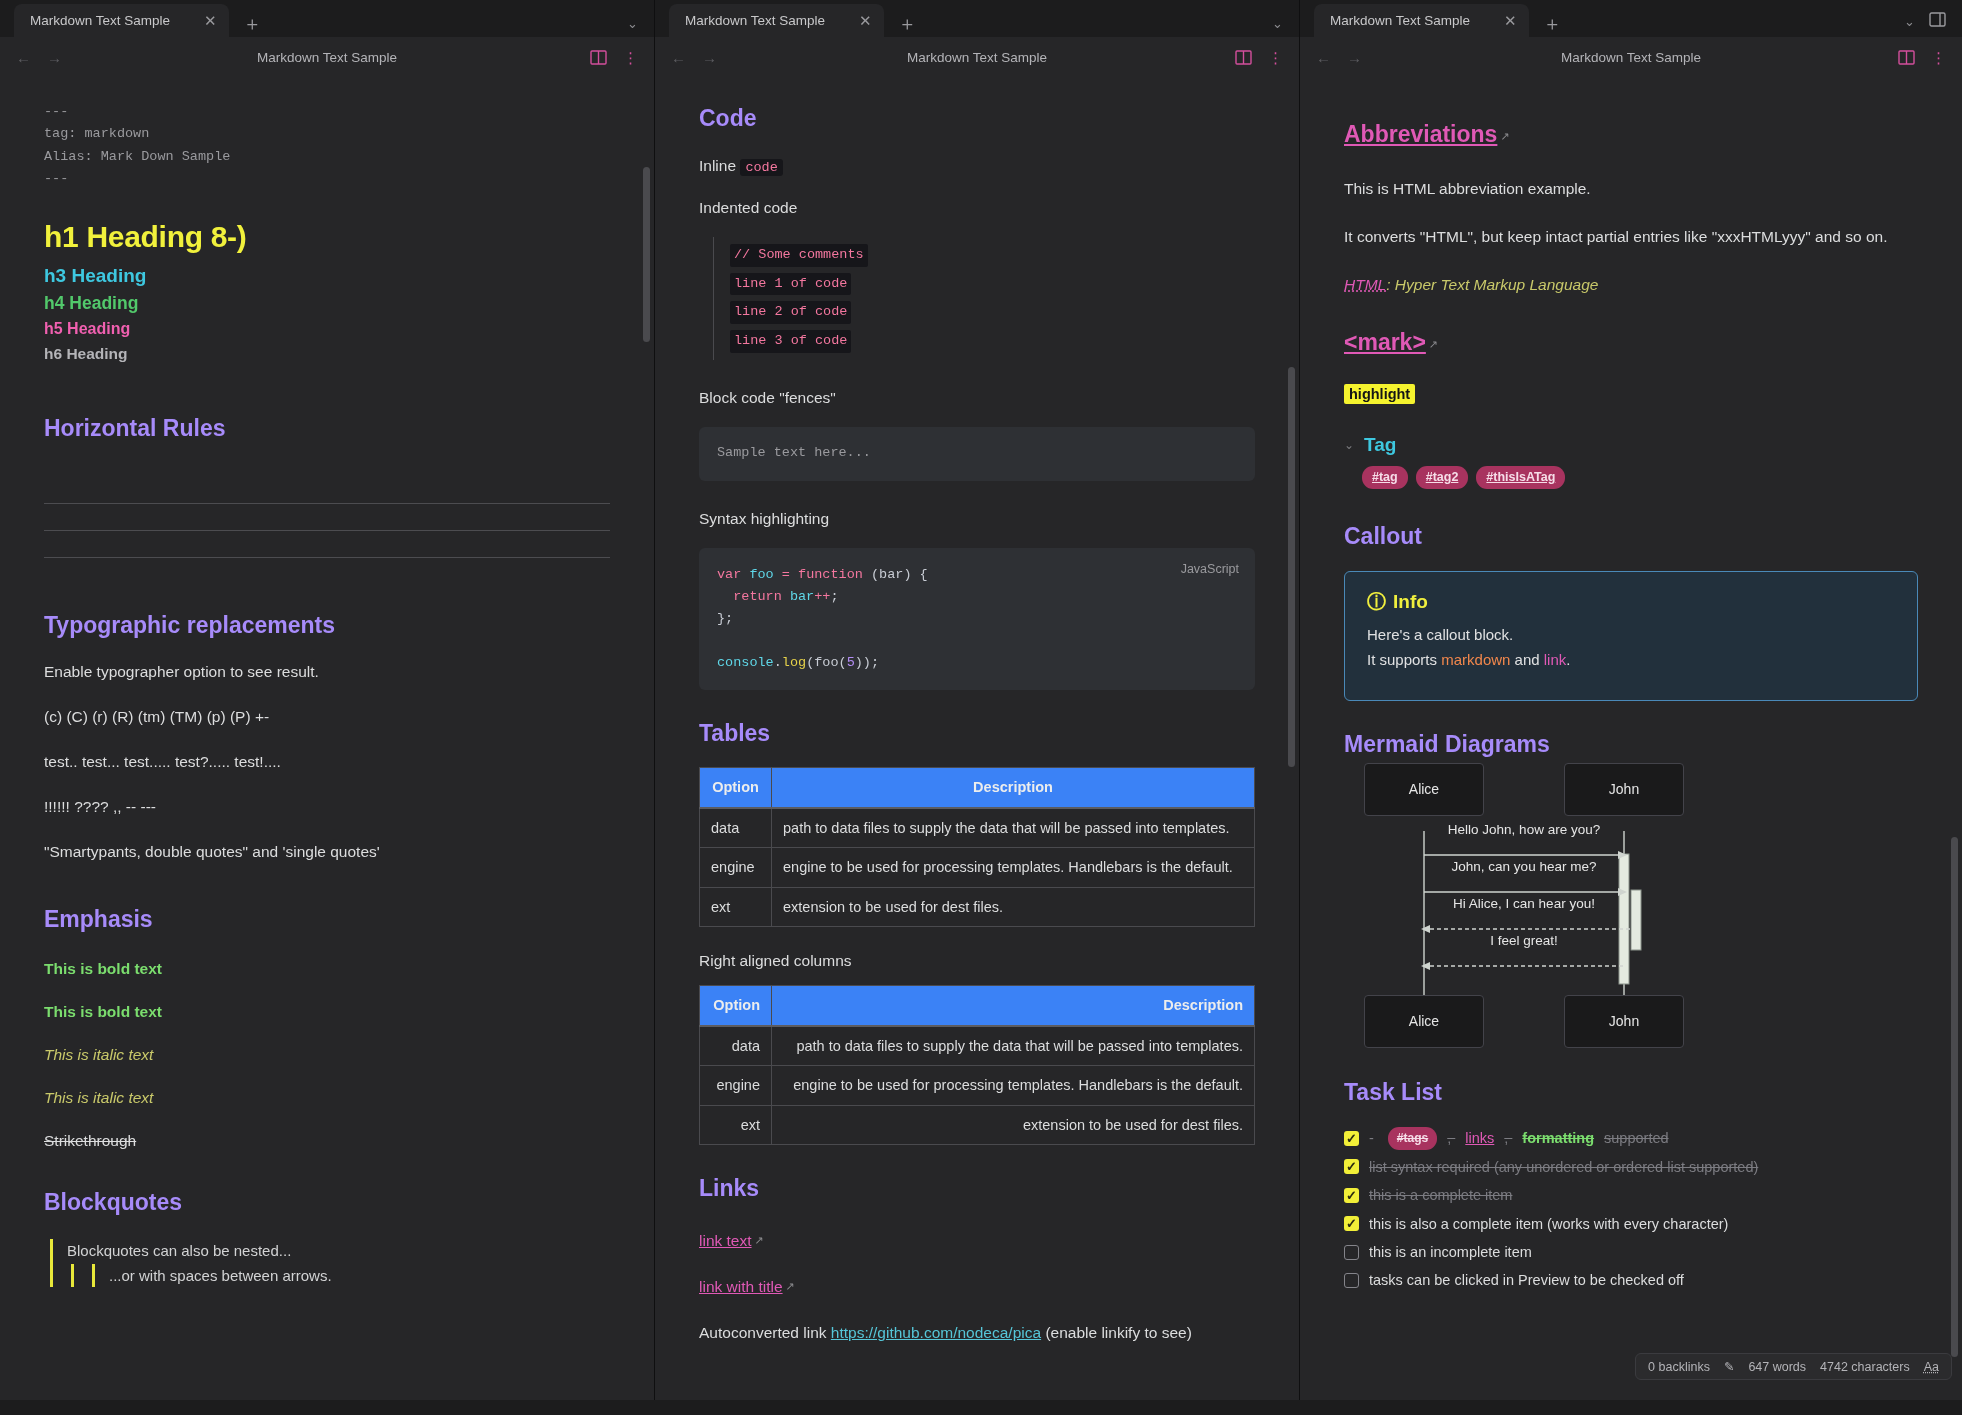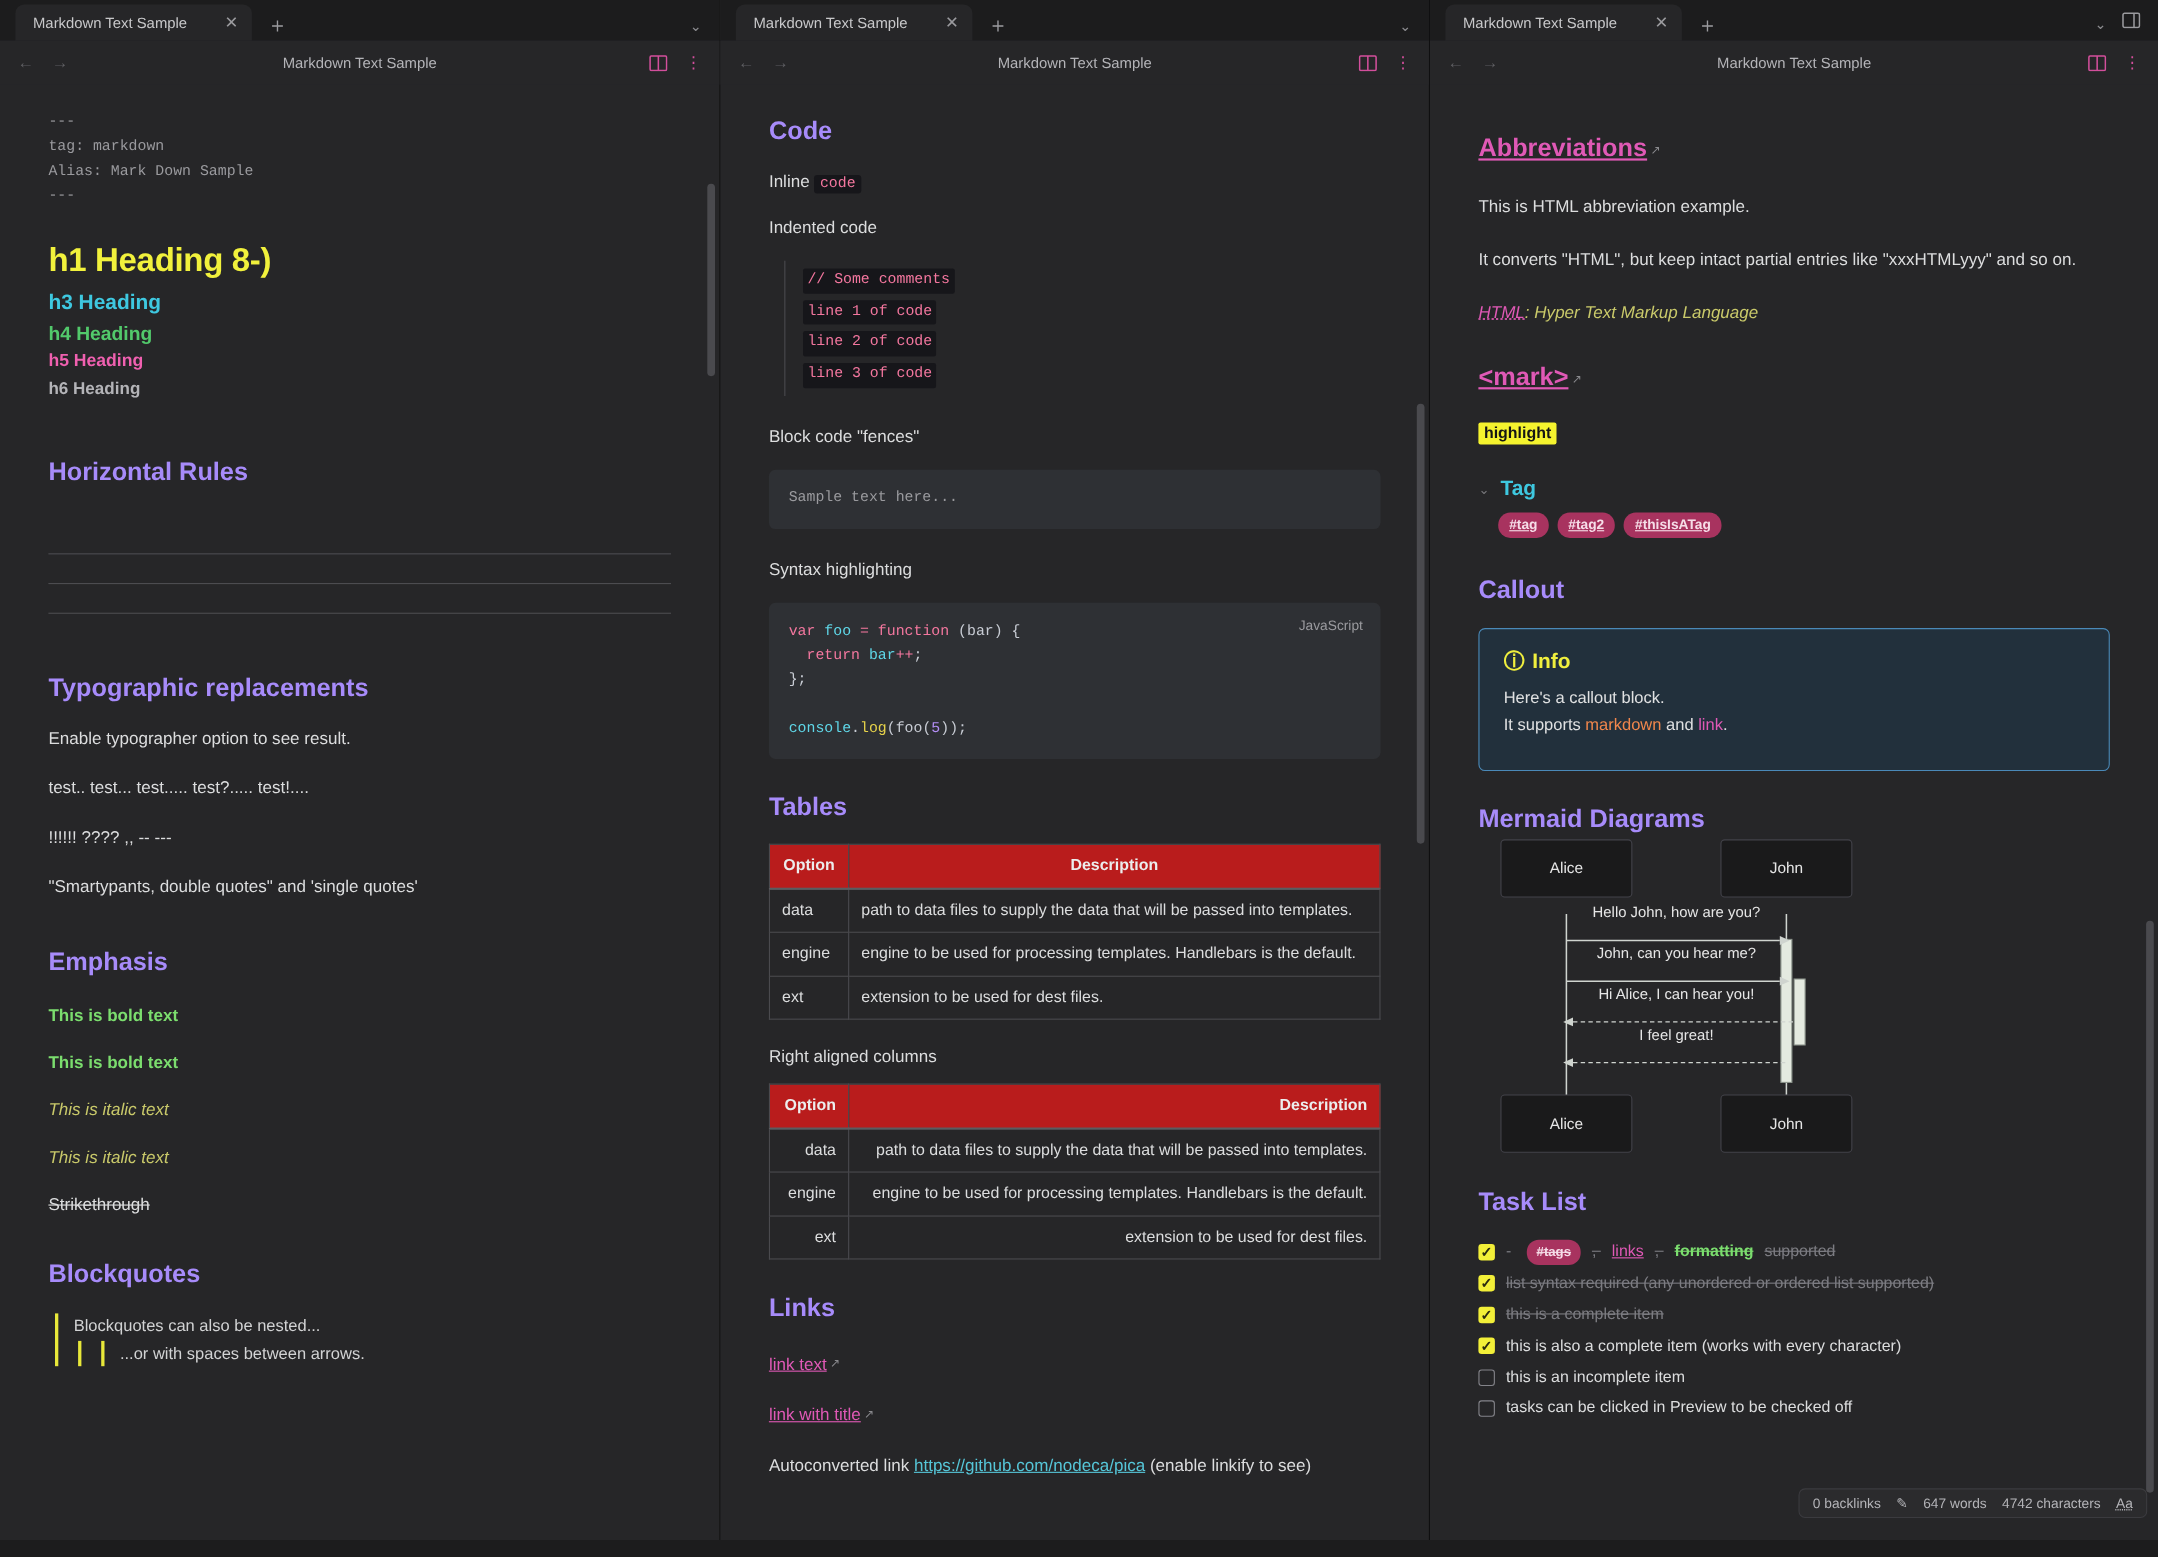--- a/index.html
+++ b/index.html
@@ -68,21 +68,21 @@
   pre.hl { color: #c8ccd4; line-height: 1.62; }
   .lang { position: absolute; right: 16px; top: 11px; font-family: "Liberation Sans", sans-serif; font-size: 12.5px; color: #9a9a9e; }
   .k-key { color: #f4779f; }
   .k-fn  { color: #5fd7e8; }
   .k-meth{ color: #e6d24a; }
   .k-num { color: #b48ef5; }
   .k-op  { color: #f4779f; }
 
   table.md { border-collapse: collapse; width: 100%; margin: 12px 0 22px; font-size: 14.5px; }
   table.md th, table.md td { border: 1px solid #4a4a4e; padding: 8px 11px; vertical-align: middle; }
-  table.md th { background: #b91c1c; font-weight: 700; color: #eceded; }
+  table.md th { background: #3b82f6; font-weight: 700; color: #eceded; }
   table.md thead tr { border-bottom: 2px solid #5c5c60; }
   .ralign td, .ralign th { text-align: right; }
   .ralign td:first-child, .ralign th:first-child { text-align: right; }
 
   a.md { color: #e059b6; text-decoration: underline; }
   a.cyan { color: #56c6d8; text-decoration: underline; }
   .ext { display: inline-block; color: #8a8a8e; font-size: 11px; margin-left: 3px; vertical-align: 2px; }
 
   h1.link-head { font-size: 23px; font-weight: 700; color: #e059b6; text-decoration: underline; display: inline; }
   .abbr { color: #e059b6; text-decoration: underline dotted; font-style: italic; }
@@ -165,20 +165,21 @@
       <h6 class="md">h6 Heading</h6>
 
       <h2 class="sec" style="margin-top:45px">Horizontal Rules</h2>
       <div style="height:14px"></div>
       <hr class="md">
       <hr class="md">
       <hr class="md">
 
       <h2 class="sec" style="margin-top:50px">Typographic replacements</h2>
       <p class="md">Enable typographer option to see result.</p>
+      <p class="md" style="margin:21px 0">(c) (C) (r) (R) (tm) (TM) (p) (P) +-</p>
       <p class="md" style="margin:21px 0">test.. test... test..... test?..... test!....</p>
       <p class="md" style="margin:21px 0">!!!!!! ???? ,,  -- ---</p>
       <p class="md" style="margin:21px 0">"Smartypants, double quotes" and 'single quotes'</p>
 
       <h2 class="sec" style="margin-top:38px">Emphasis</h2>
       <p class="md" style="margin:19px 0"><span class="bold-g">This is bold text</span></p>
       <p class="md" style="margin:19px 0"><span class="bold-g">This is bold text</span></p>
       <p class="md" style="margin:19px 0"><span class="ital-y">This is italic text</span></p>
       <p class="md" style="margin:19px 0"><span class="ital-y">This is italic text</span></p>
       <p class="md" style="margin:19px 0"><span class="strike">Strikethrough</span></p>

